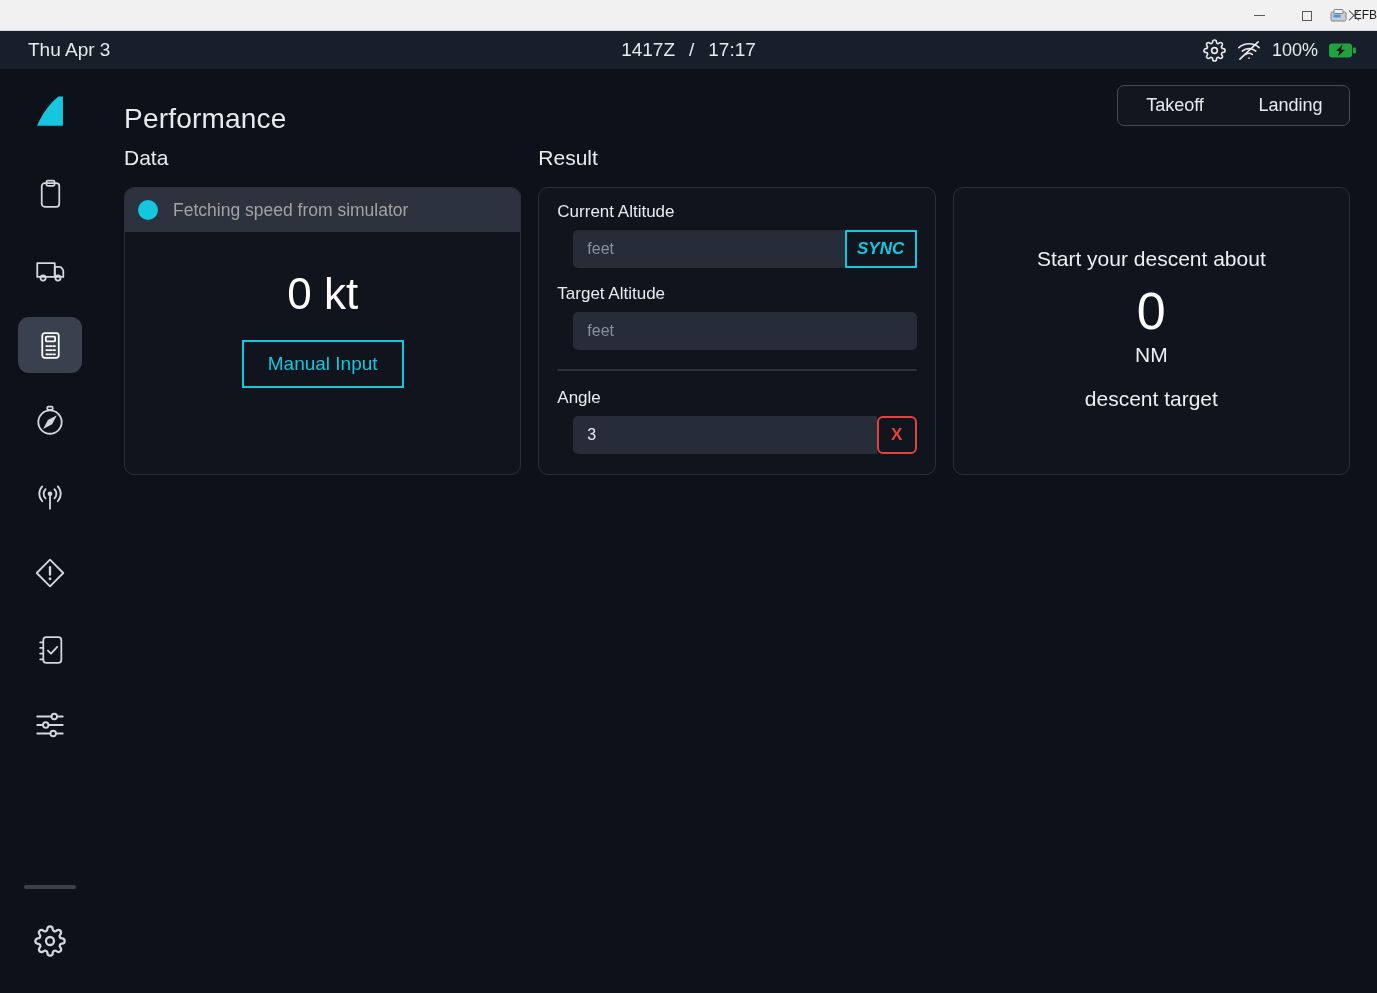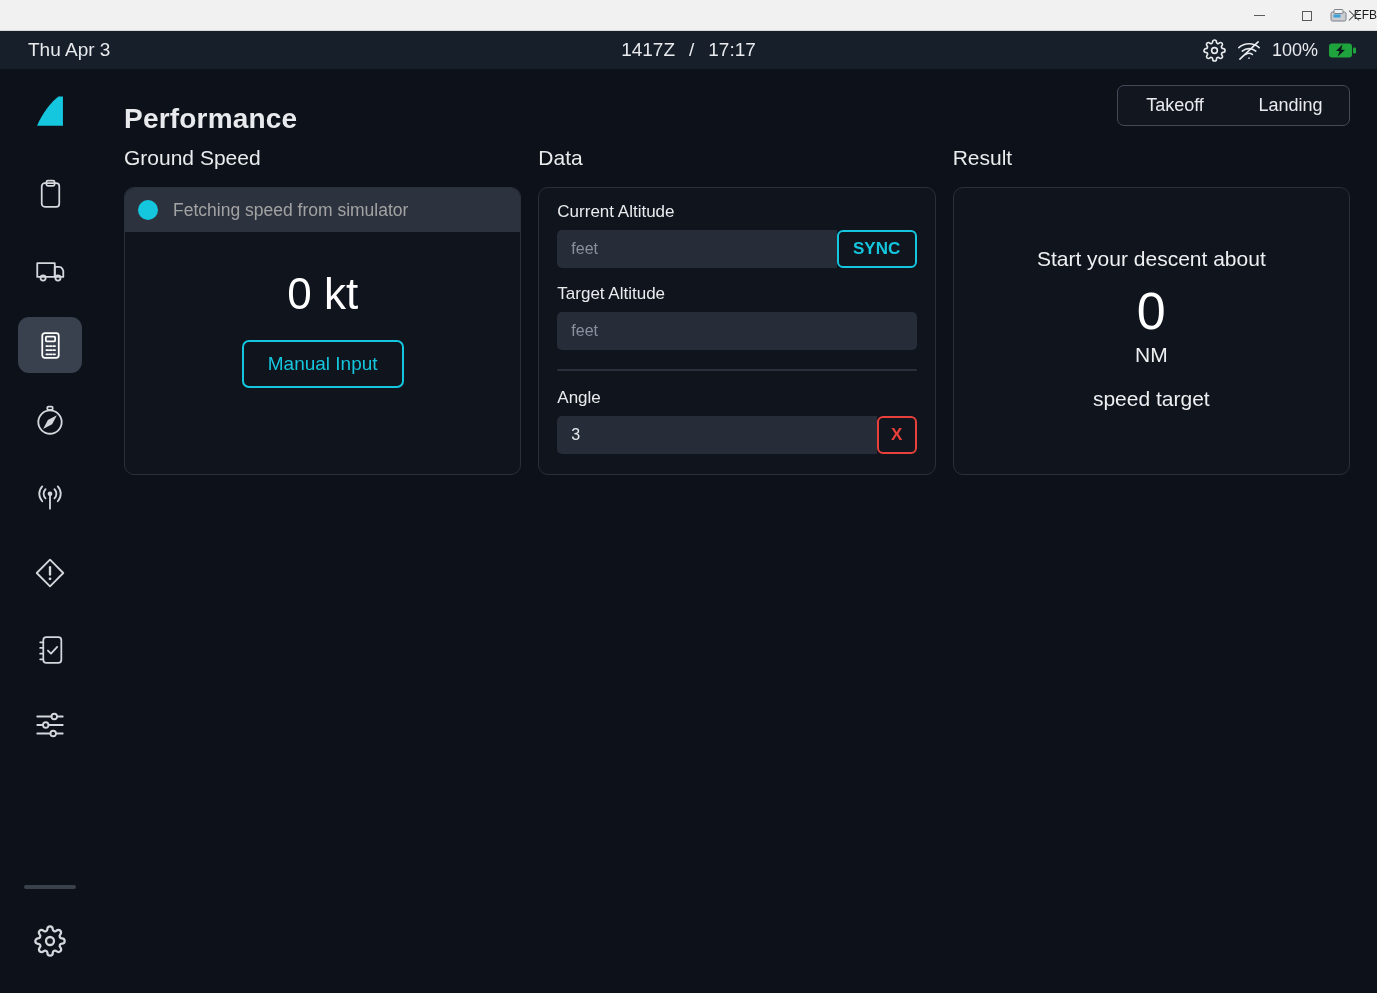--- a/index.html
+++ b/index.html
@@ -41,21 +41,21 @@
               justify-content:center; color:#D4D7DC; cursor:pointer; margin-top:20px; }
   .nav-item.first { margin-top:34px; }
   .nav-item.active { background:#3A414E; color:#FFFFFF; }
   .side-divider { margin-top:auto; width:52px; height:4px; border-radius:2px; background:#3A414B; }
   .side-gear { margin-top:24px; margin-bottom:24px; width:64px; height:56px; border-radius:11px;
                display:flex; align-items:center; justify-content:center; color:#D4D7DC; cursor:pointer; }
 
   
   .main { flex:1; padding:14px 27px 0 24px; }
   .page-header { display:flex; align-items:center; justify-content:space-between; height:44px; }
-  .page-title { font-size:28px; font-weight:700; letter-spacing:.2px;margin-top:28px; }
+  .page-title { font-size:28px; font-weight:400; letter-spacing:.2px;margin-top:28px; }
   .tabs { display:flex; height:41px; border:1px solid #434B59; border-radius:7px;
           overflow:hidden; background:#12161F; }
   .tab { display:flex; align-items:center; justify-content:center; font-size:18px;
          color:#E9EBEE; cursor:pointer; }
   .tab.t0 { width:114px; }
   .tab.t1 { width:172px; }
   .tab.t2 { width:117px; }
   .tab.active { background:#3B4250; }
 
   .section-titles { display:grid; grid-template-columns:1fr 1fr 1fr; gap:17px; margin-top:19px; }
@@ -65,35 +65,35 @@
   .card { height:288px; background:#0F141D; border:1px solid #2A303A; border-radius:10px;
           overflow:hidden; }
 
   
   .gs-header { height:44px; background:#2C323E; display:flex; align-items:center; padding-left:13px; }
   .gs-dot { width:20px; height:20px; border-radius:50%; background:var(--cyan); flex-shrink:0; }
   .gs-status { margin-left:15px; font-size:17.5px; color:#a3a3a3; }
   .gs-body { display:flex; flex-direction:column; align-items:center; }
   .gs-speed { margin-top:36px; font-size:44px; line-height:52px; color:#FFFFFF; font-weight:400; }
   .gs-manual-btn { margin-top:20px; height:48px; padding:0 24px; background:transparent;
-                   border:2px solid var(--cyan); border-radius:7px; color:var(--cyan);
+                   border:2px solid var(--cyan); border-radius:0; color:var(--cyan);
                    font-size:19px; font-family:inherit; cursor:pointer; }
 
   
   .data-body { padding:14px 18px 0 18px; }
   .field-label { font-size:17px; color:#E9EBED; }
   .field-row { display:flex; margin-top:8px; height:38px; }
   .field-row + .field-label, .lbl-mt { margin-top:16px; }
   .text-input { flex:1; min-width:0; background:#262D39; border:none; outline:none;
                 color:#E8EAED; font-size:16px; font-family:inherit; padding:0 14px;
-                border-radius:5px; }
+                border-radius:5px;margin-left:16px; }
   .text-input.has-suffix { border-radius:5px 0 0 5px; }
   .text-input::placeholder { color:#8A919D; }
-  .sync-btn { width:80px; background:#10151E; border:2px solid var(--cyan); border-radius:6px;
-              color:var(--cyan); font-size:17px; font-weight:700; font-family:inherit; cursor:pointer; }
+  .sync-btn { width:72px; background:#10151E; border:2px solid var(--cyan); border-radius:1px;
+              color:var(--cyan); font-size:17px; font-weight:700; font-family:inherit; cursor:pointer;font-style:italic; }
   .clear-btn { width:40px; background:#10151E; border:2px solid var(--red); border-radius:6px;
                color:var(--red); font-size:17px; font-weight:700; font-family:inherit; cursor:pointer; }
   .data-divider { height:2px; background:#2A303C; border-radius:1px; margin:19px 0 17px 0; }
 
   
   .result-body { display:flex; flex-direction:column; align-items:center; padding-top:56px; }
   .res-line { font-size:21px; color:#EDEFF1; line-height:30px; }
   .res-value { margin-top:6px; font-size:52px; line-height:62px; color:#FFFFFF; }
   .res-unit { font-size:21px; line-height:26px; color:#EDEFF1; }
   .res-outro { margin-top:16px; font-size:21px; line-height:30px; color:#EDEFF1; }
@@ -259,21 +259,20 @@
 
     <div class="page-header">
       <div class="page-title">Performance</div>
       <div class="tabs">
         <div class="tab t0">Takeoff</div>
         <div class="tab t2">Landing</div>
       </div>
     </div>
 
     <div class="section-titles">
-      <div class="section-title">Ground Speed</div>
       <div class="section-title">Data</div>
       <div class="section-title">Result</div>
     </div>
 
     <div class="cards">
 
       <div class="card">
         <div class="gs-header">
           <span class="gs-dot"></span>
           <span class="gs-status">Fetching speed from simulator</span>
@@ -305,19 +304,19 @@
             <button class="clear-btn">X</button>
           </div>
         </div>
       </div>
 
       <div class="card">
         <div class="result-body">
           <div class="res-line">Start your descent about</div>
           <div class="res-value">0</div>
           <div class="res-unit">NM</div>
-          <div class="res-outro">speed target</div>
+          <div class="res-outro">descent target</div>
         </div>
       </div>
 
     </div>
   </div>
 </div>
 
 </body></html>

